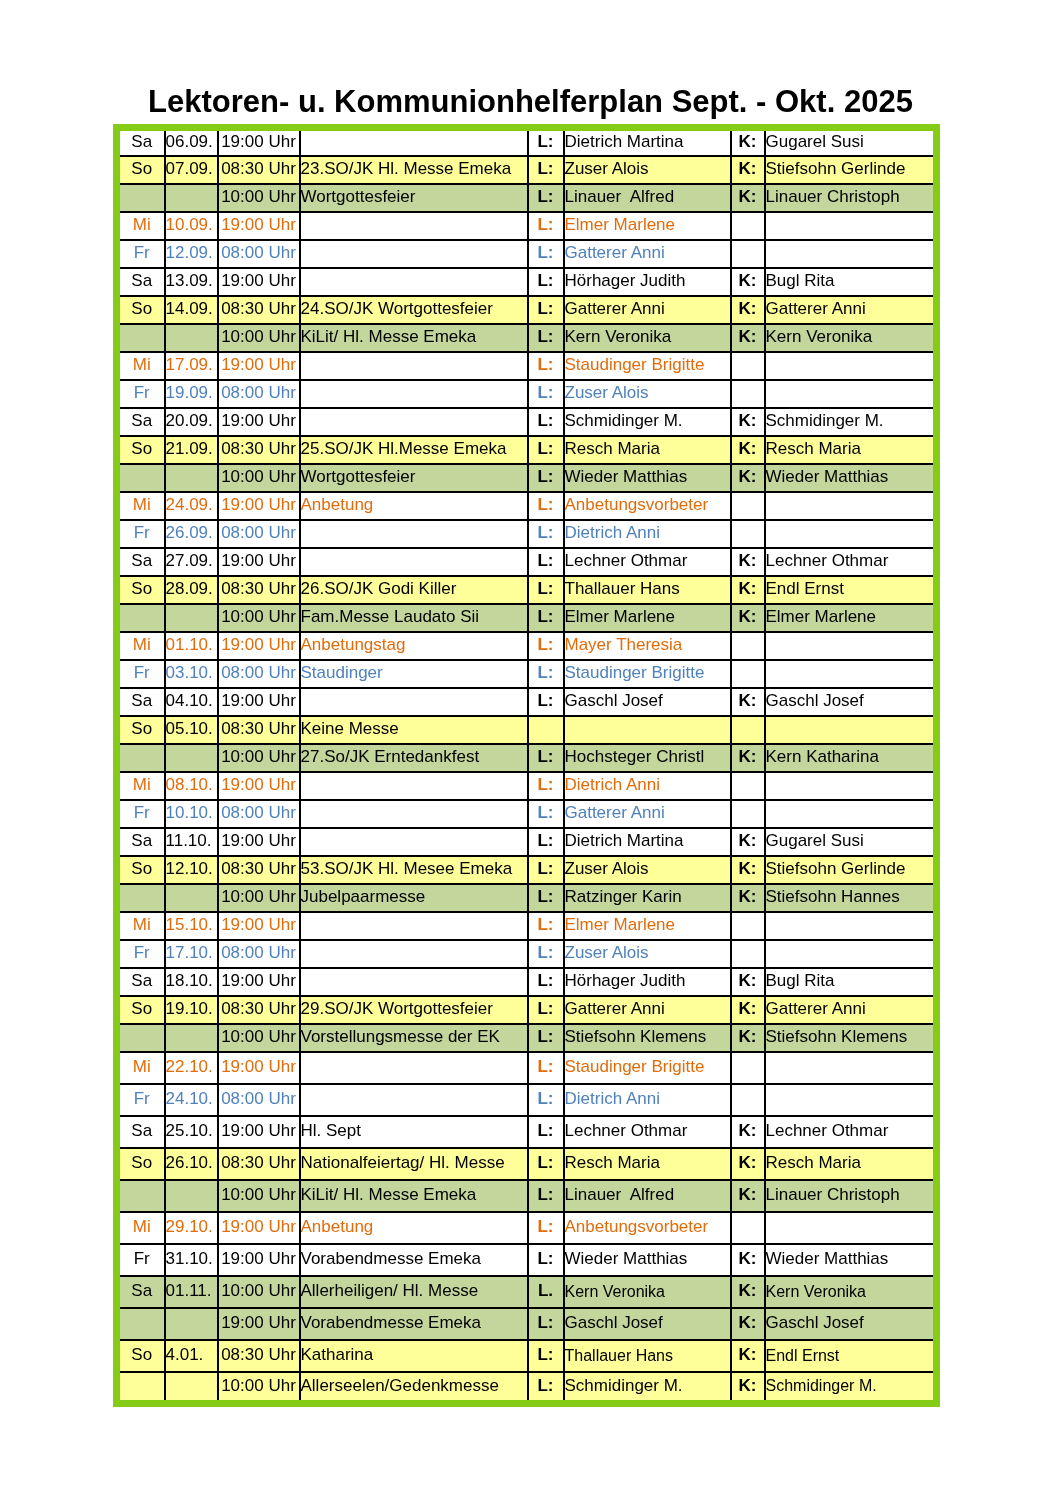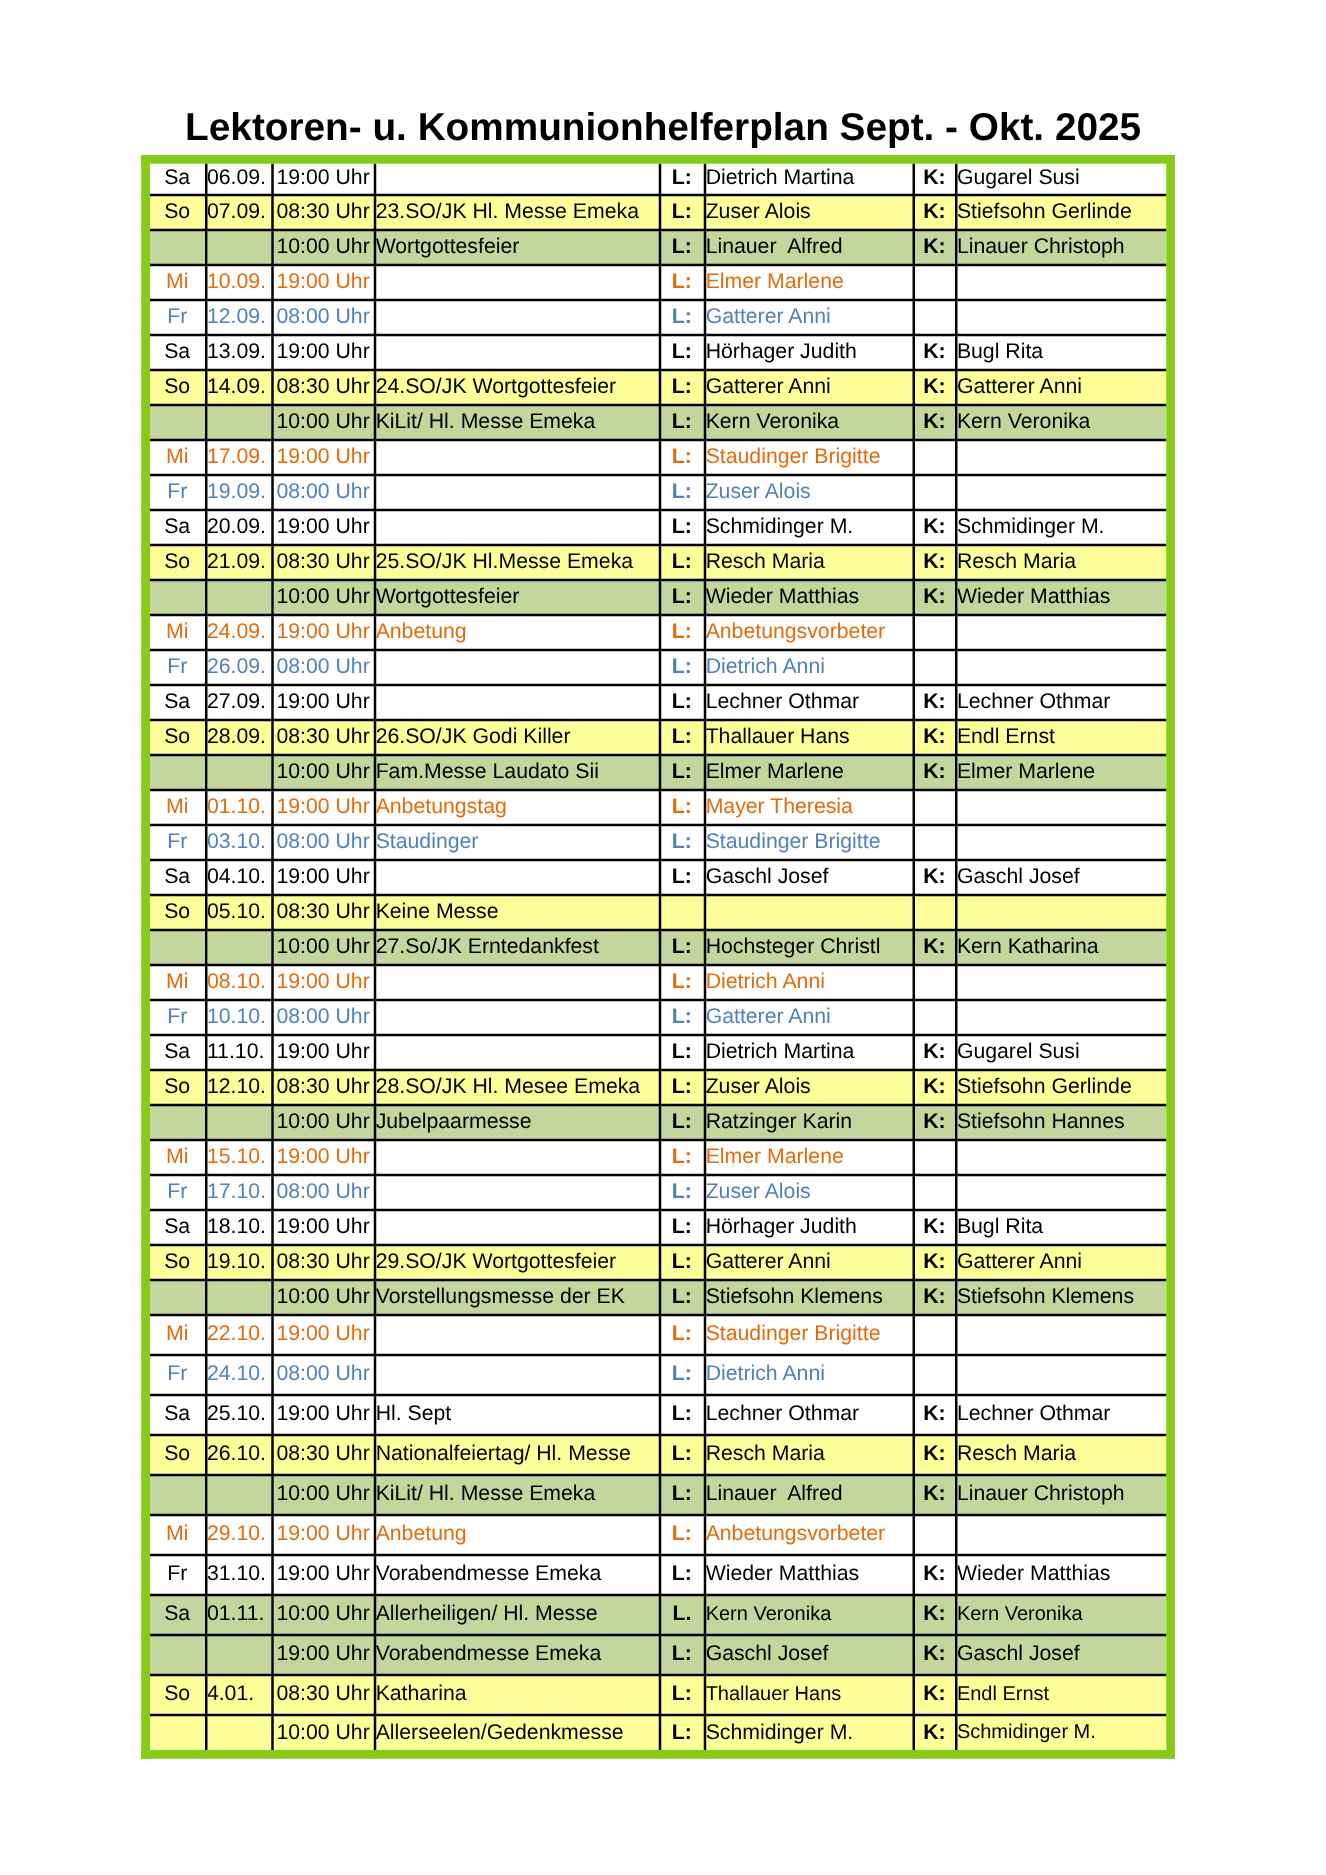--- a/index.html
+++ b/index.html
@@ -303,21 +303,21 @@
           <td class="c-event"></td>
           <td class="c-lab">L:</td>
           <td class="c-name">Dietrich Martina</td>
           <td class="c-lab">K:</td>
           <td class="c-name">Gugarel Susi</td>
         </tr>
         <tr class="row r-yellow t-black">
           <td class="c-day">So</td>
           <td class="c-date">12.10.</td>
           <td class="c-time">08:30 Uhr</td>
-          <td class="c-event">28.SO/JK Hl. Mesee Emeka</td>
+          <td class="c-event">53.SO/JK Hl. Mesee Emeka</td>
           <td class="c-lab">L:</td>
           <td class="c-name">Zuser Alois</td>
           <td class="c-lab">K:</td>
           <td class="c-name">Stiefsohn Gerlinde</td>
         </tr>
         <tr class="row r-green t-black">
           <td class="c-day"></td>
           <td class="c-date"></td>
           <td class="c-time">10:00 Uhr</td>
           <td class="c-event">Jubelpaarmesse</td>

